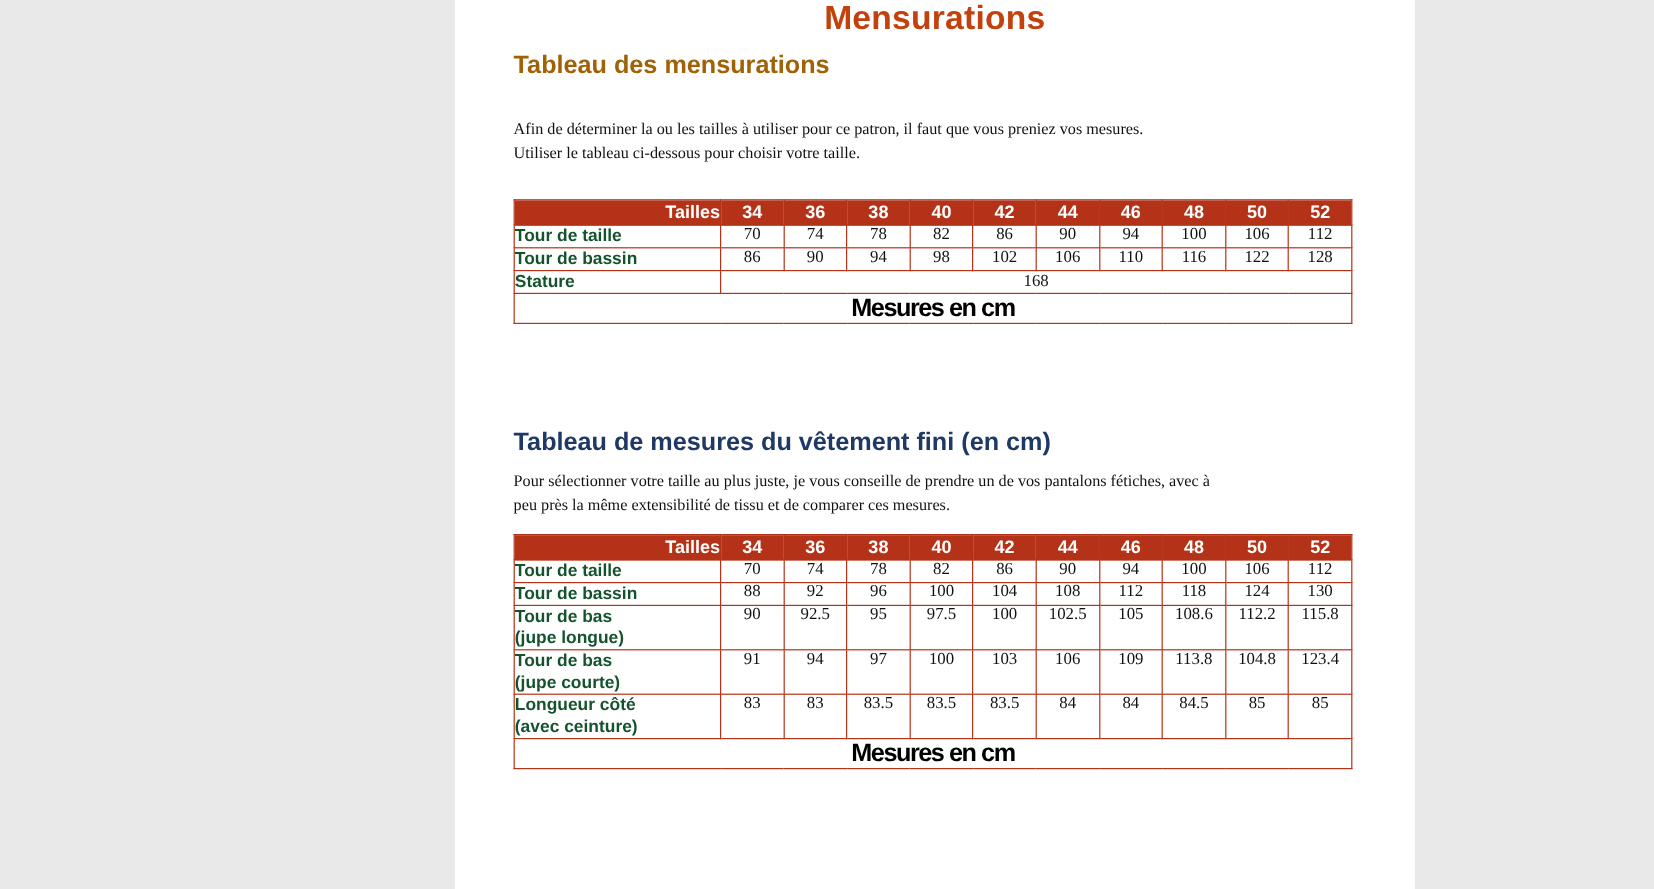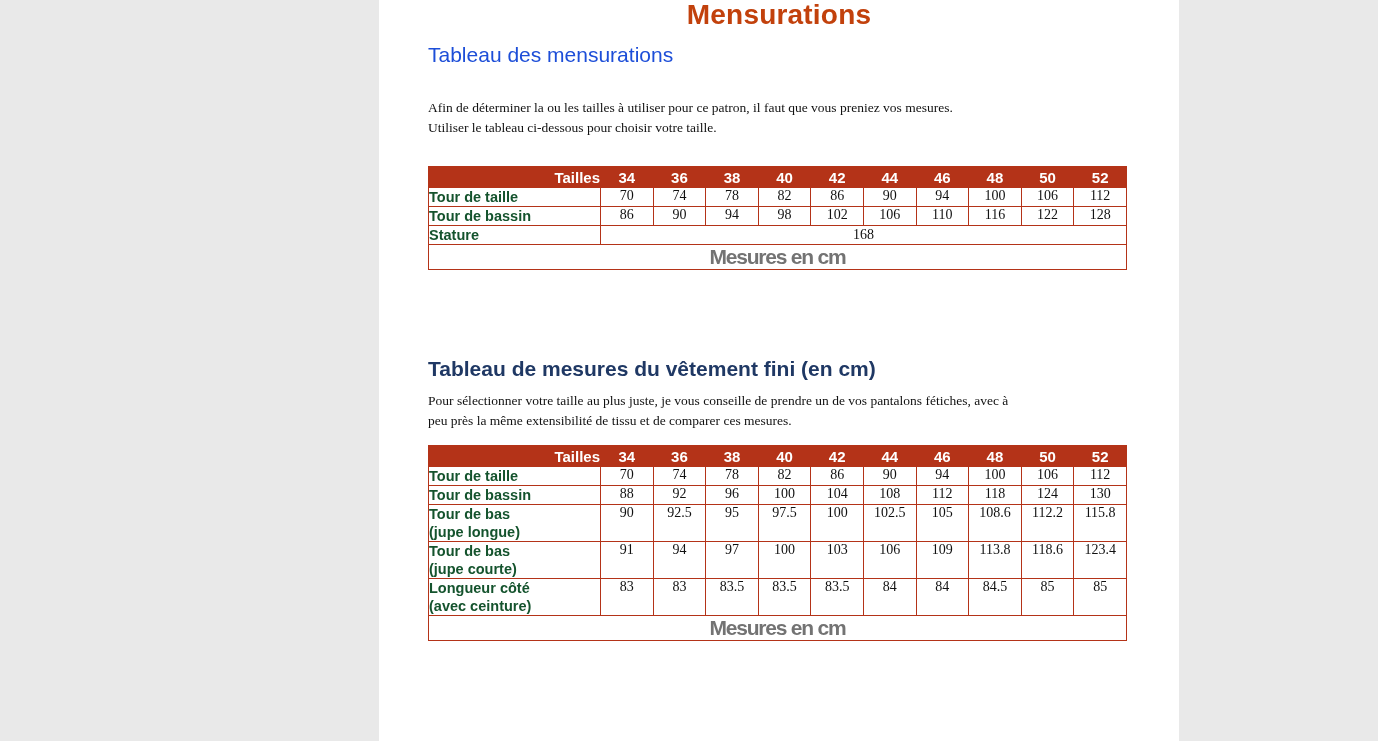--- a/index.html
+++ b/index.html
@@ -31,23 +31,23 @@
     text-align: center;
     color: #c2410c;
     font-size: 28px;
     font-weight: bold;
     letter-spacing: 0.2px;
     margin: 0;
     padding-top: 0;
     line-height: 30px;
   }
   h2.section-title {
-    color: #1d4ed8;
+    color: #a16207;
     font-size: 21px;
-    font-weight: normal;
+    font-weight: bold;
     margin: 12px 0 0 0;
     line-height: 26px;
   }
   h2.section-title-2 {
     color: #1f3864;
     font-size: 21px;
     font-weight: bold;
     margin: 0;
     line-height: 26px;
   }
@@ -116,21 +116,21 @@
     vertical-align: middle;
     padding: 5px 0 6px 0;
     margin-top: 32px;
   }
   td.footer-cell {
     text-align: center;
     padding: 2px 0 3px 0;
     height: 22px;
   }
   .footer-text {
-    color: #737373;
+    color: #000000;
     font-size: 21px;
     font-weight: bold;
     letter-spacing: -1.2px;
     display: inline-block;
   }
   col.c-label { width: 172px; }
   col.c-size { width: 52.6px; }
 </style>
 </head>
 <body>
@@ -310,21 +310,21 @@
             <span>(jupe courte)</span>
           </td>
           <td class="val">91</td>
           <td class="val">94</td>
           <td class="val">97</td>
           <td class="val">100</td>
           <td class="val">103</td>
           <td class="val">106</td>
           <td class="val">109</td>
           <td class="val">113.8</td>
-          <td class="val">118.6</td>
+          <td class="val">104.8</td>
           <td class="val">123.4</td>
         </tr>
         <tr>
           <td class="rowlabel">
             <span>Longueur côté</span><br>
             <span>(avec ceinture)</span>
           </td>
           <td class="val">83</td>
           <td class="val">83</td>
           <td class="val">83.5</td>

